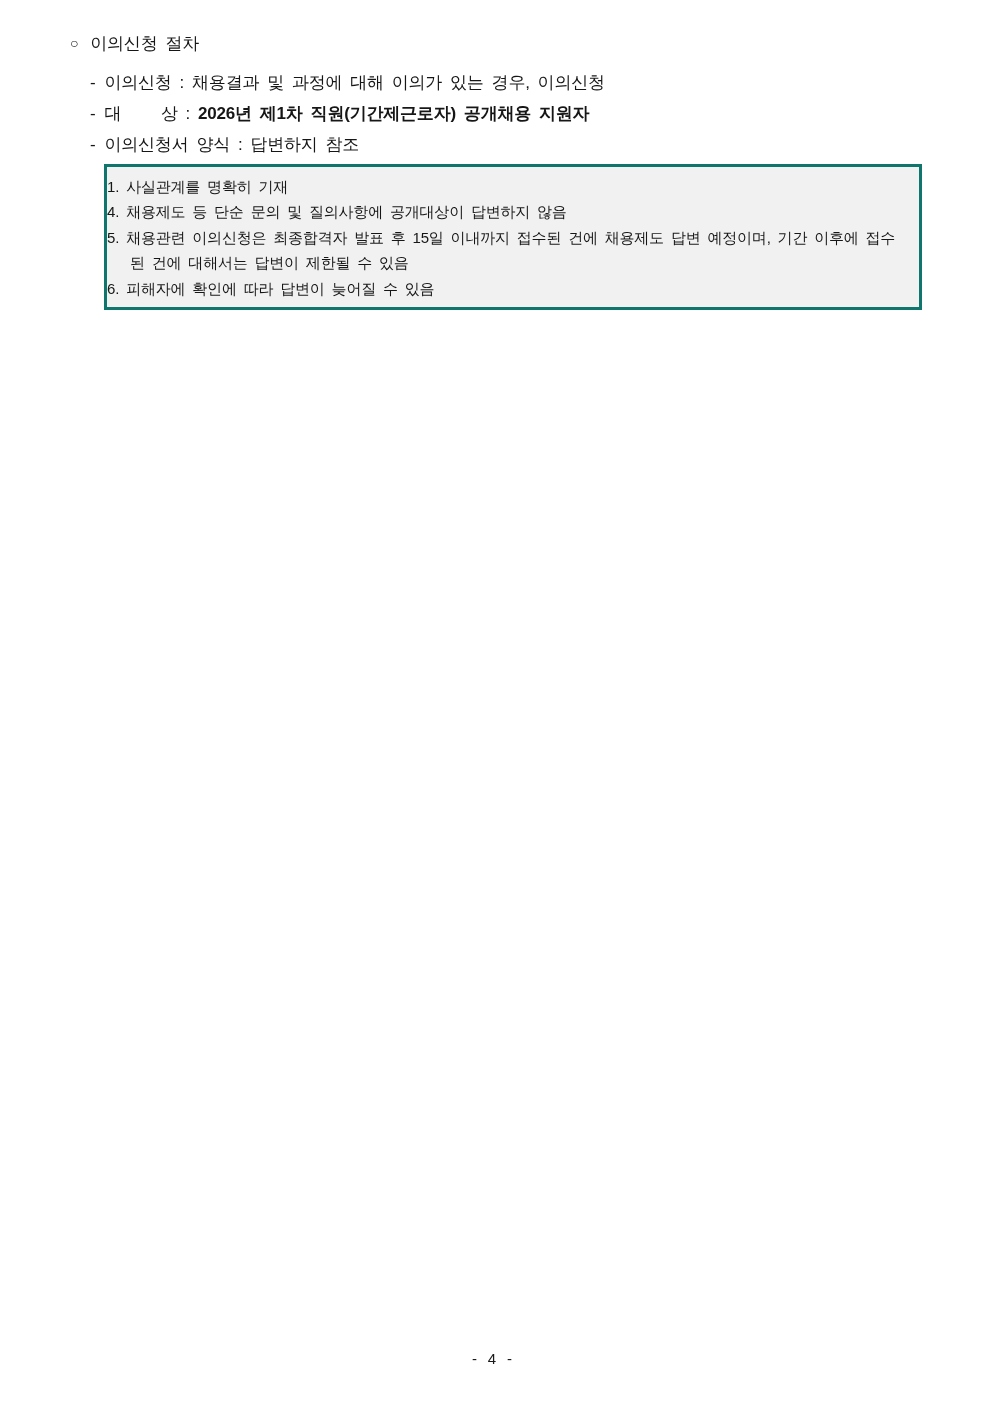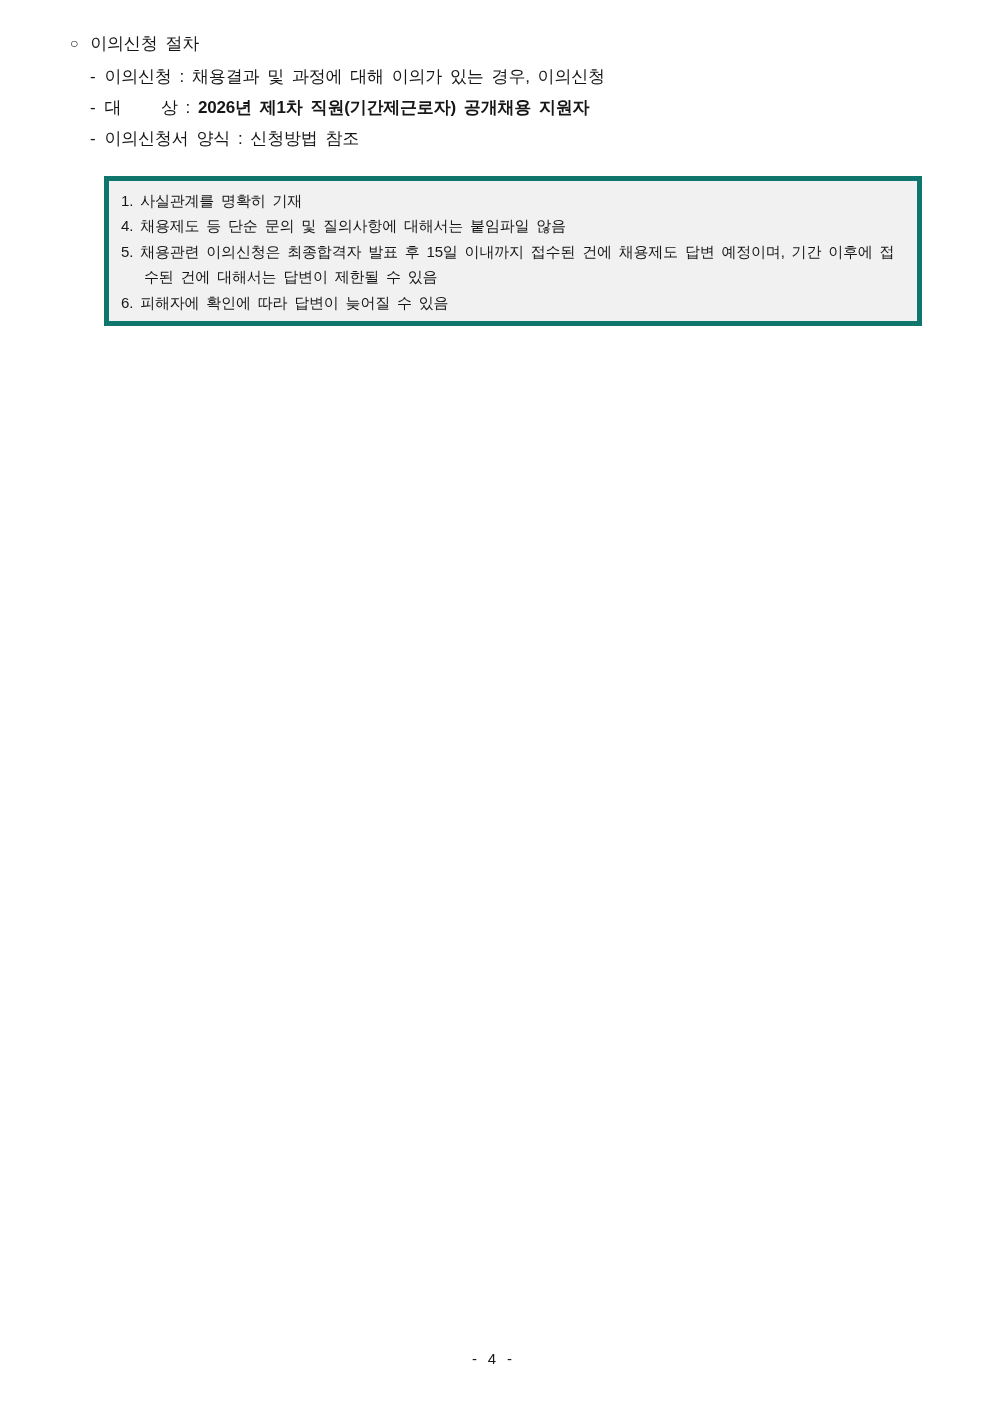--- a/index.html
+++ b/index.html
@@ -26,39 +26,39 @@
     word-spacing: 0.2em;
     letter-spacing: -0.2px;
     white-space: pre-wrap;
   }
   .circle-bullet {
     display: inline-block;
     font-size: 14px;
     margin-right: 12px;
     transform: translateY(-1px);
   }
-  .dash-list { margin-top: 3px; }
+  .dash-list { margin-top: 9px; }
   .dash-row {
     margin-left: 20px;
     font-size: 17px;
     line-height: 31px;
     word-spacing: 0.2em;
     letter-spacing: -0.2px;
     white-space: pre-wrap;
   }
   .dash-row .dash { margin-right: 9px; }
   .value-bold { font-weight: 700; }
   .notice-box {
     box-sizing: border-box;
-    margin-top: 22px;
+    margin-top: 4px;
     margin-left: 34px;
     width: 818px;
     background: #f1f1f2;
-    border: 5px solid #0f766e;
-    padding: 7px 12px 6px 12px;
+    border: 3px solid #0f766e;
+    padding: 7px 12px 6px 0;
   }
   .notice-item {
     font-size: 15px;
     line-height: 25.4px;
     word-spacing: 0.2em;
     letter-spacing: -0.2px;
     white-space: pre-wrap;
     padding-left: 23px;
     text-indent: -23px;
   }
@@ -77,26 +77,26 @@
 <body>
 
 <div class="page">
   <div class="content">
 
     <div class="section-title-row"><span class="circle-bullet">○</span><span>이의신청 절차</span></div>
 
     <div class="dash-list">
       <div class="dash-row"><span class="dash">-</span><span>이의신청 : 채용결과 및 과정에 대해 이의가 있는 경우, 이의신청</span><span class="value-bold"></span></div>
       <div class="dash-row"><span class="dash">-</span><span>대     상 : </span><span class="value-bold">2026년 제1차 직원(기간제근로자) 공개채용 지원자</span></div>
-      <div class="dash-row"><span class="dash">-</span><span>이의신청서 양식 : 신청방법 참조</span><span class="value-bold"></span></div>
+      <div class="dash-row"><span class="dash">-</span><span>이의신청서 양식 : 답변하지 참조</span><span class="value-bold"></span></div>
     </div>
 
     <div class="notice-box">
       <div class="notice-item"><span class="num">1.</span><span>사실관계를 명확히 기재</span></div>
-      <div class="notice-item"><span class="num">4.</span><span>채용제도 등 단순 문의 및 질의사항에 대해서는 붙임파일 않음</span></div>
+      <div class="notice-item"><span class="num">4.</span><span>채용제도 등 단순 문의 및 질의사항에 공개대상이 답변하지 않음</span></div>
       <div class="notice-item"><span class="num">5.</span><span>채용관련 이의신청은 최종합격자 발표 후 15일 이내까지 접수된 건에 채용제도 답변 예정이며, 기간 이후에 접수된 건에 대해서는 답변이 제한될 수 있음</span></div>
       <div class="notice-item"><span class="num">6.</span><span>피해자에 확인에 따라 답변이 늦어질 수 있음</span></div>
     </div>
 
   </div>
 
   <div class="page-footer">- 4 -</div>
 </div>
 
 </body></html>

